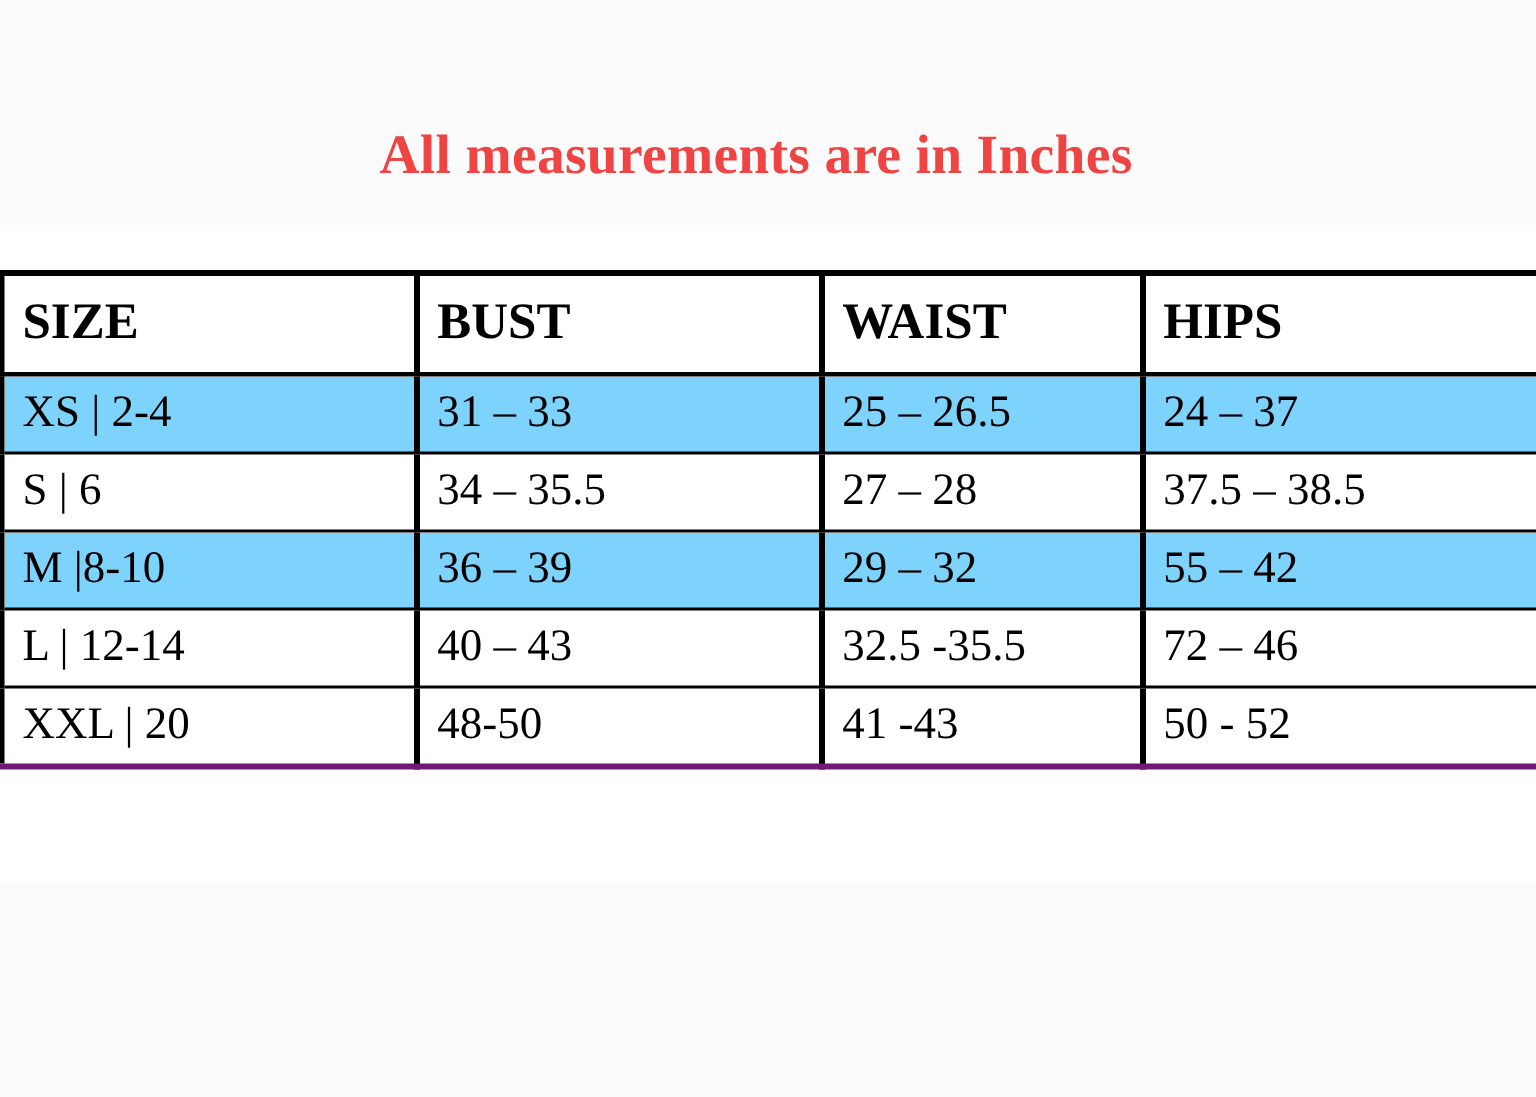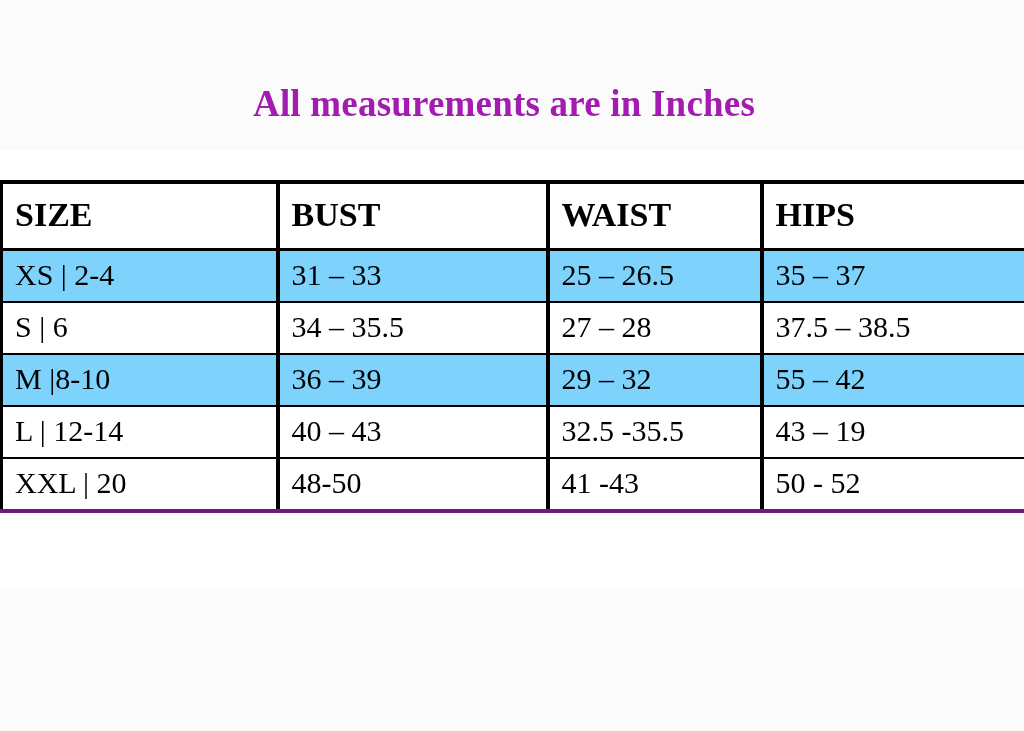--- a/index.html
+++ b/index.html
@@ -41,21 +41,21 @@
     position: absolute;
     left: 0;
     top: 82px;
     width: 1008px;
     text-align: center;
     font-family: "Liberation Serif", serif;
     font-weight: bold;
     font-size: 37px;
     line-height: 44px;
     letter-spacing: 0.2px;
-    color: #a21caf;
+    color: #ef4444;
   }
   .table-wrap {
     position: absolute;
     left: 0px;
     top: 180px;
     width: 1024px;
   }
   table.size-chart {
     border-collapse: collapse;
     width: 1024px;
@@ -131,39 +131,39 @@
           <th>BUST</th>
           <th>WAIST</th>
           <th>HIPS</th>
         </tr>
       </thead>
       <tbody>
         <tr class="shaded">
           <td>XS | 2-4</td>
           <td>31 – 33</td>
           <td>25 – 26.5</td>
-          <td>35 – 37</td>
+          <td>24 – 37</td>
         </tr>
         <tr>
           <td>S | 6</td>
           <td>34 – 35.5</td>
           <td>27 – 28</td>
           <td>37.5 – 38.5</td>
         </tr>
         <tr class="shaded">
           <td>M |8-10</td>
           <td>36 – 39</td>
           <td>29 – 32</td>
           <td>55 – 42</td>
         </tr>
         <tr>
           <td>L | 12-14</td>
           <td>40 – 43</td>
           <td>32.5 -35.5</td>
-          <td>43 – 19</td>
+          <td>72 – 46</td>
         </tr>
         <tr>
           <td>XXL | 20</td>
           <td>48-50</td>
           <td>41 -43</td>
           <td>50 - 52</td>
         </tr>
       </tbody>
     </table>
   </div>

